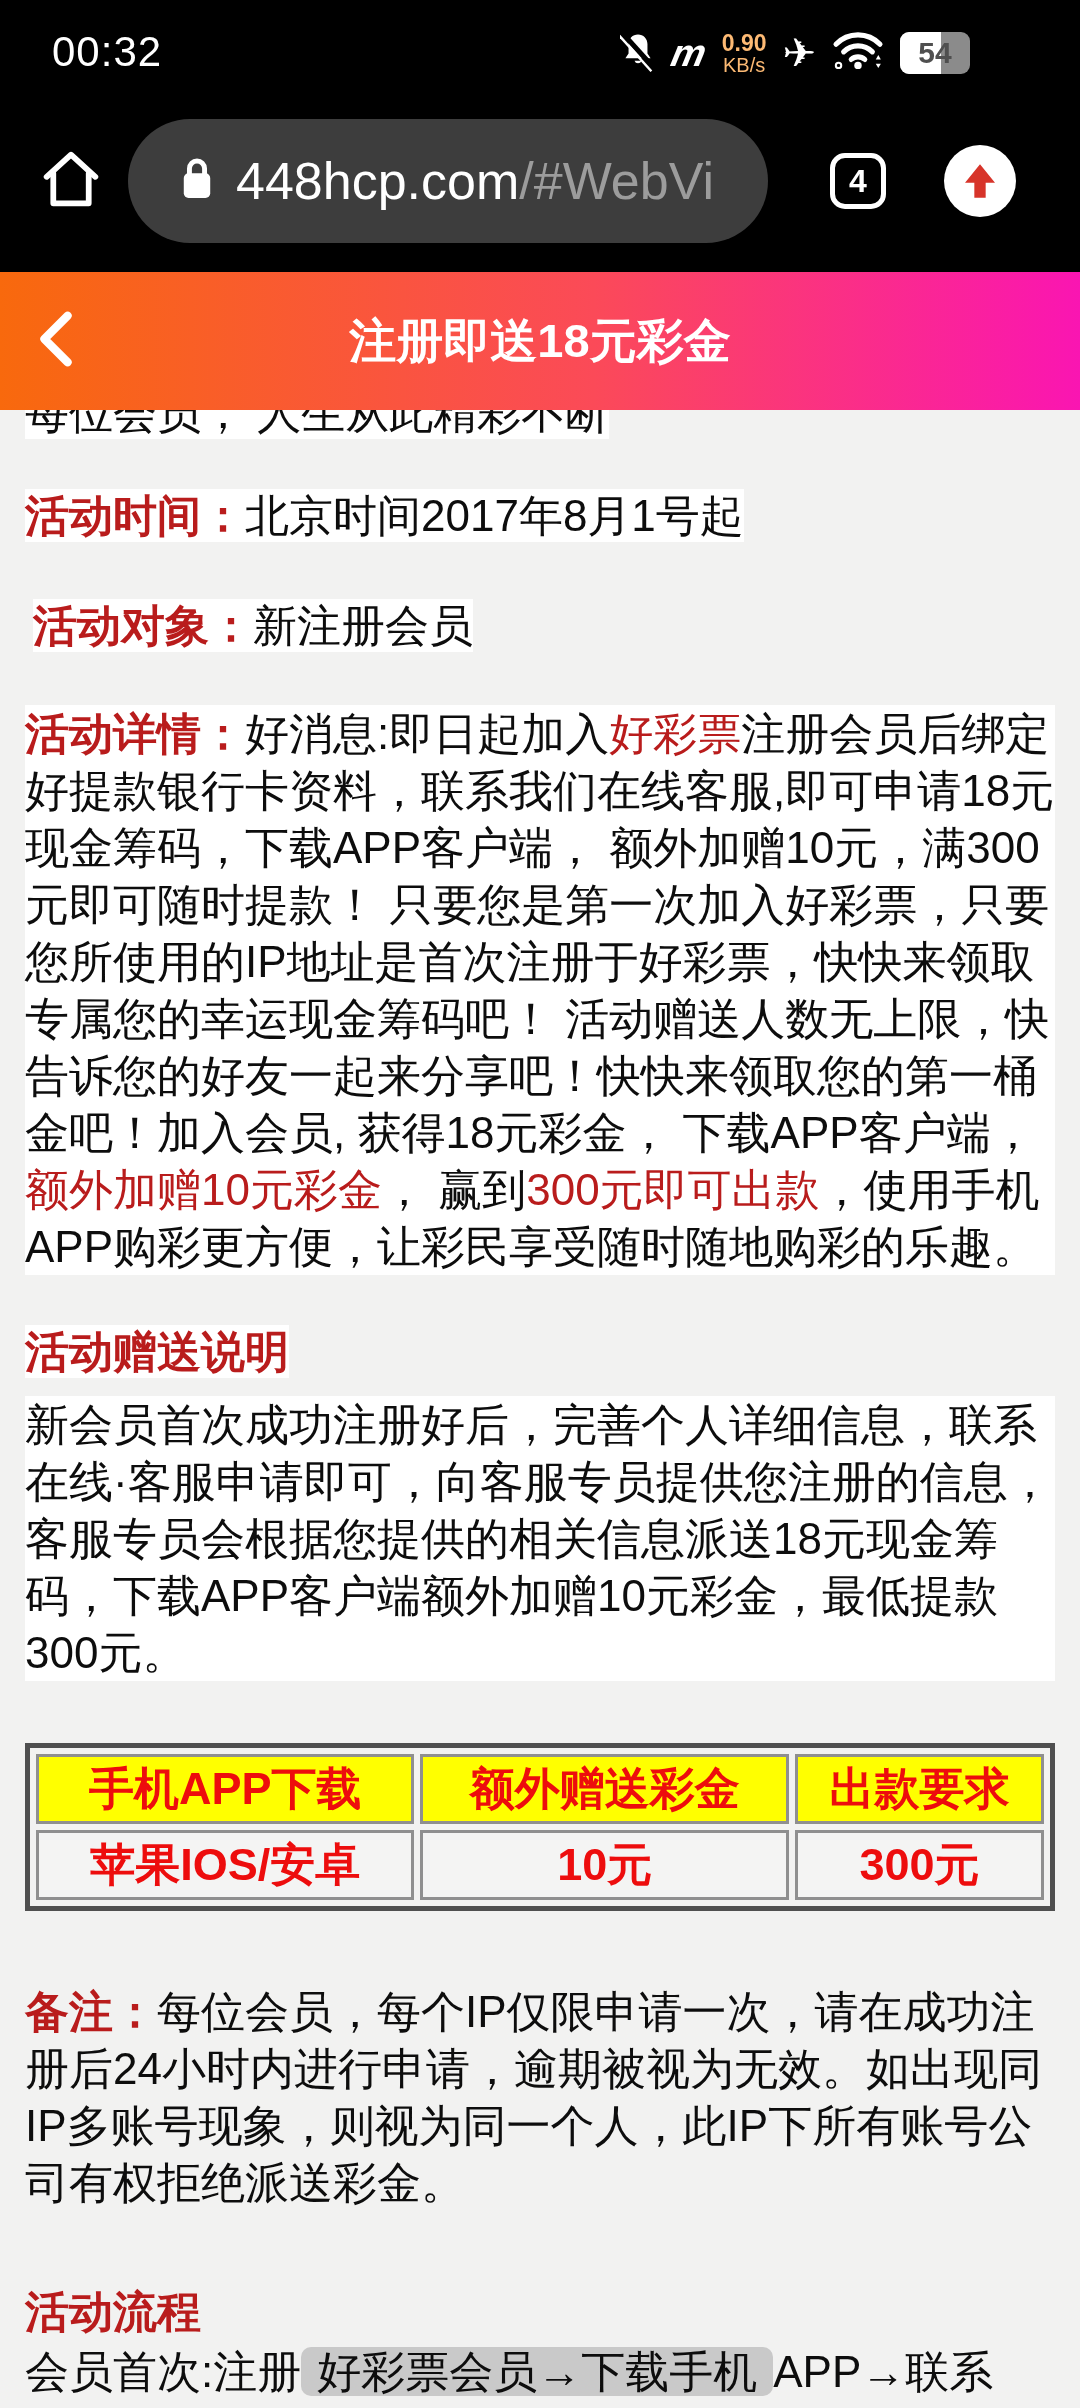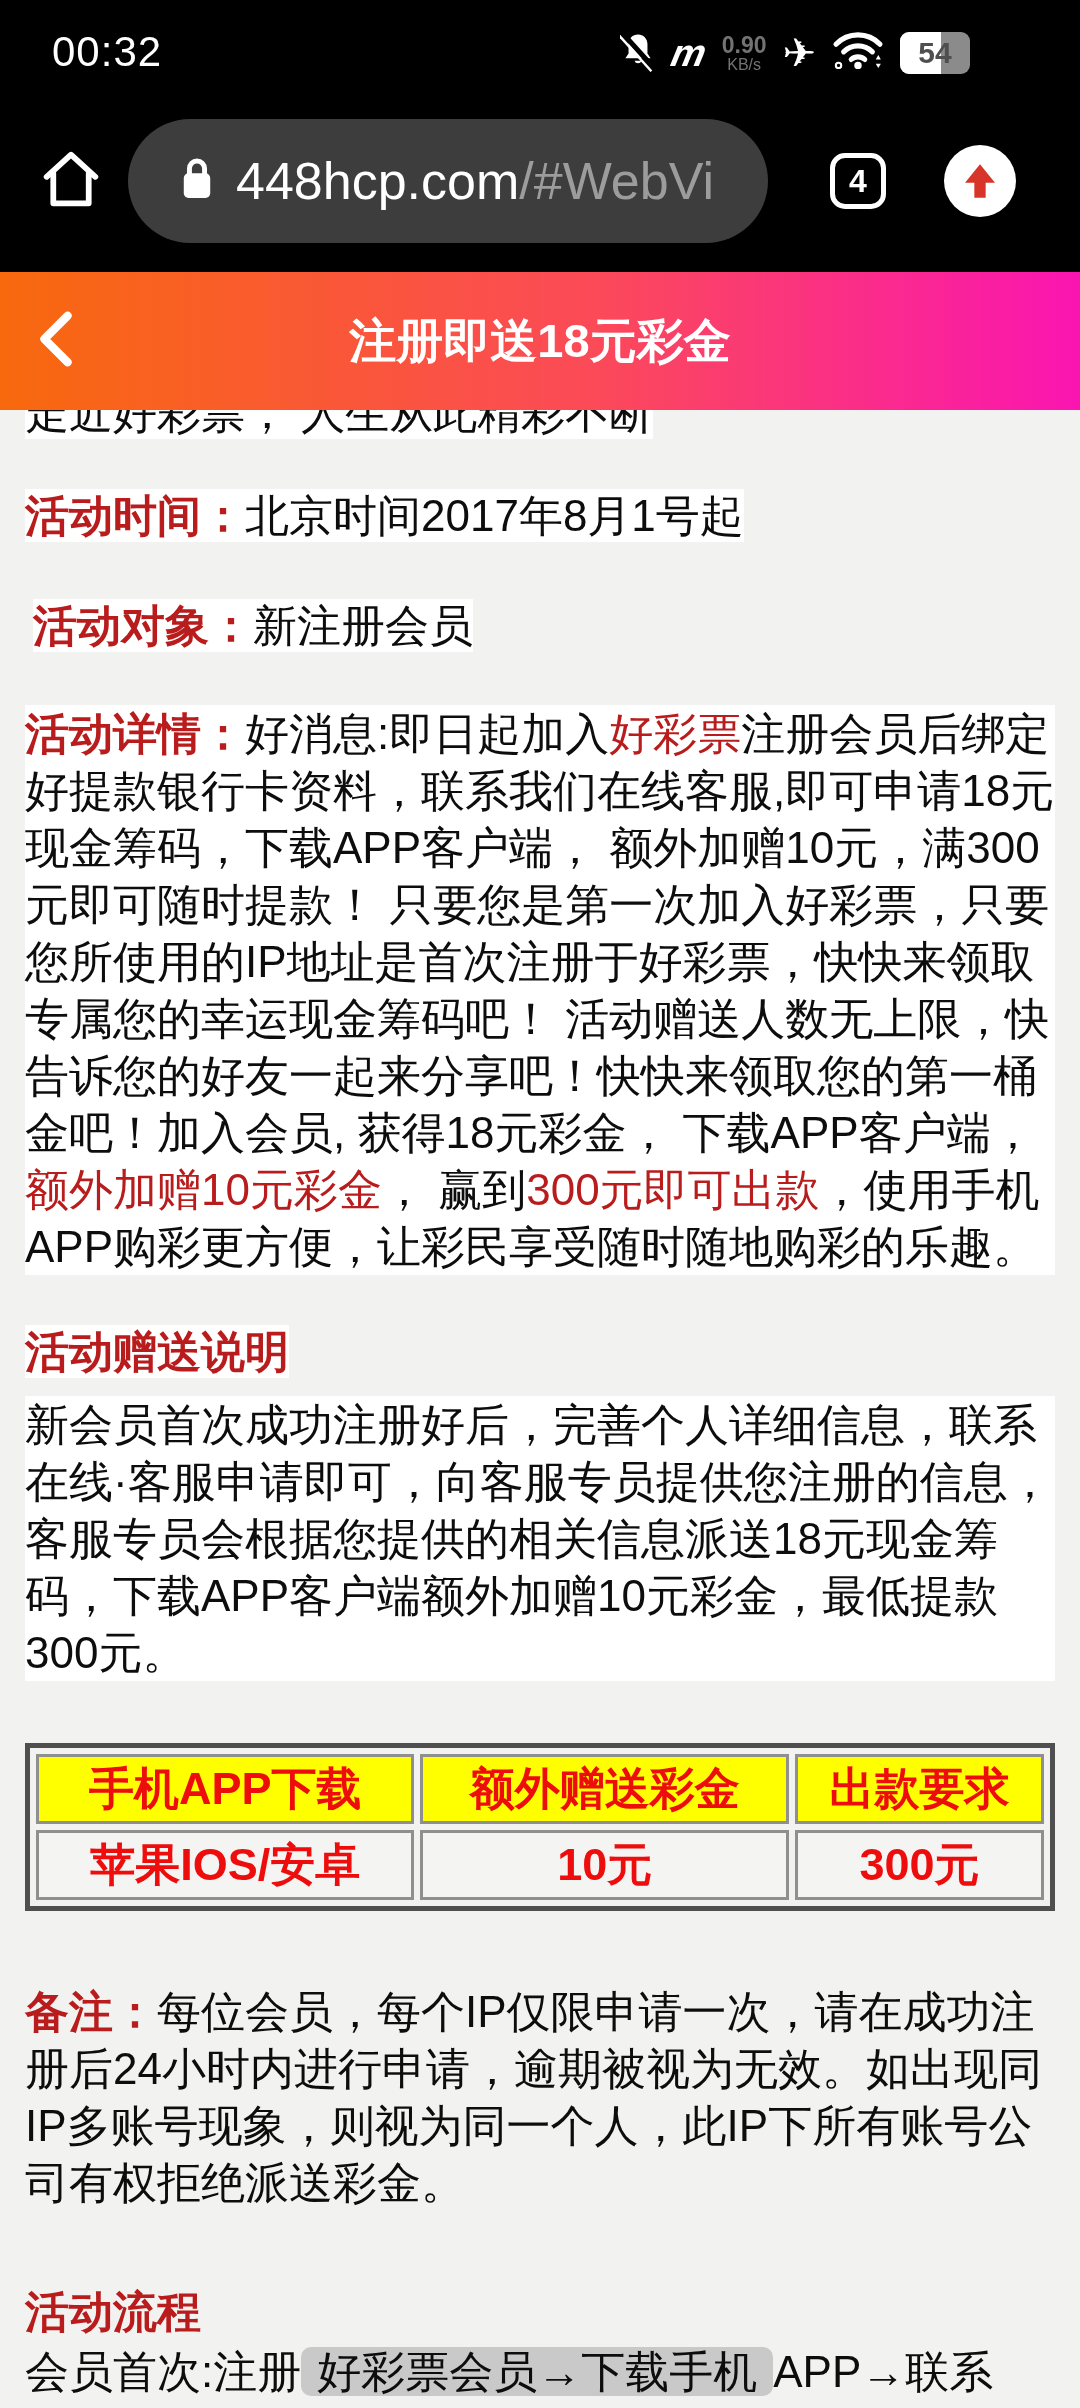--- a/index.html
+++ b/index.html
@@ -10,23 +10,23 @@
     -webkit-font-smoothing:antialiased;
   }
   
   .statusbar {
     height:90px; background:#000; color:#fff;
     display:flex; align-items:center; justify-content:space-between;
     padding:0 52px 0 52px;
   }
   .statusbar .time { font-size:42px; letter-spacing:1px; padding-top:14px; }
   .statusbar .right { display:flex; align-items:center; gap:16px; padding-top:16px; margin-right:58px; }
-  .speed { color:#737373; text-align:center; line-height:1.0; }
+  .speed { color:#fdba74; text-align:center; line-height:1.0; }
   .speed .v { font-size:23px; font-weight:bold; }
-  .speed .u { font-size:16px; }
+  .speed .u { font-size:20px; }
   .mlogo { font-size:38px; font-weight:800; font-style:italic; transform:skewX(-12deg); line-height:1; }
   .plane { font-size:40px; line-height:1; }
   .battery {
     position:relative; width:70px; height:42px; border-radius:9px;
     background:#8b8b8b; overflow:hidden; display:flex; align-items:center; justify-content:center;
   }
   .battery .fill { position:absolute; left:0; top:0; bottom:0; width:58%; background:#fff; }
   .battery .pct { position:relative; font-size:30px; font-weight:bold; color:#4f4f4f; z-index:2; }
   
   .chrome {
@@ -160,21 +160,21 @@
     <svg width="52" height="62" viewBox="0 0 26 32">
       <polyline points="19,4 7,16 19,28" stroke="#fff" stroke-width="4.2" fill="none" stroke-linecap="round" stroke-linejoin="round"></polyline>
     </svg>
   </span>
   <span class="title">注册即送18元彩金</span>
 </div>
 
 <div class="content">
 
   <div class="cutline fit">
-    <span class="hlw">走近好彩票， 人生从此精彩不断</span>
+    <span class="hlw">每位会员， 人生从此精彩不断</span>
   </div>
 
   <div class="line-time fit">
     <span class="hlw red bold">活动时间：</span><span class="hlw">北京时间2017年8月1号起</span>
   </div>
 
   <div class="line-target fit">
     <span class="hlw red bold">活动对象：</span><span class="hlw">新注册会员</span>
   </div>
 

